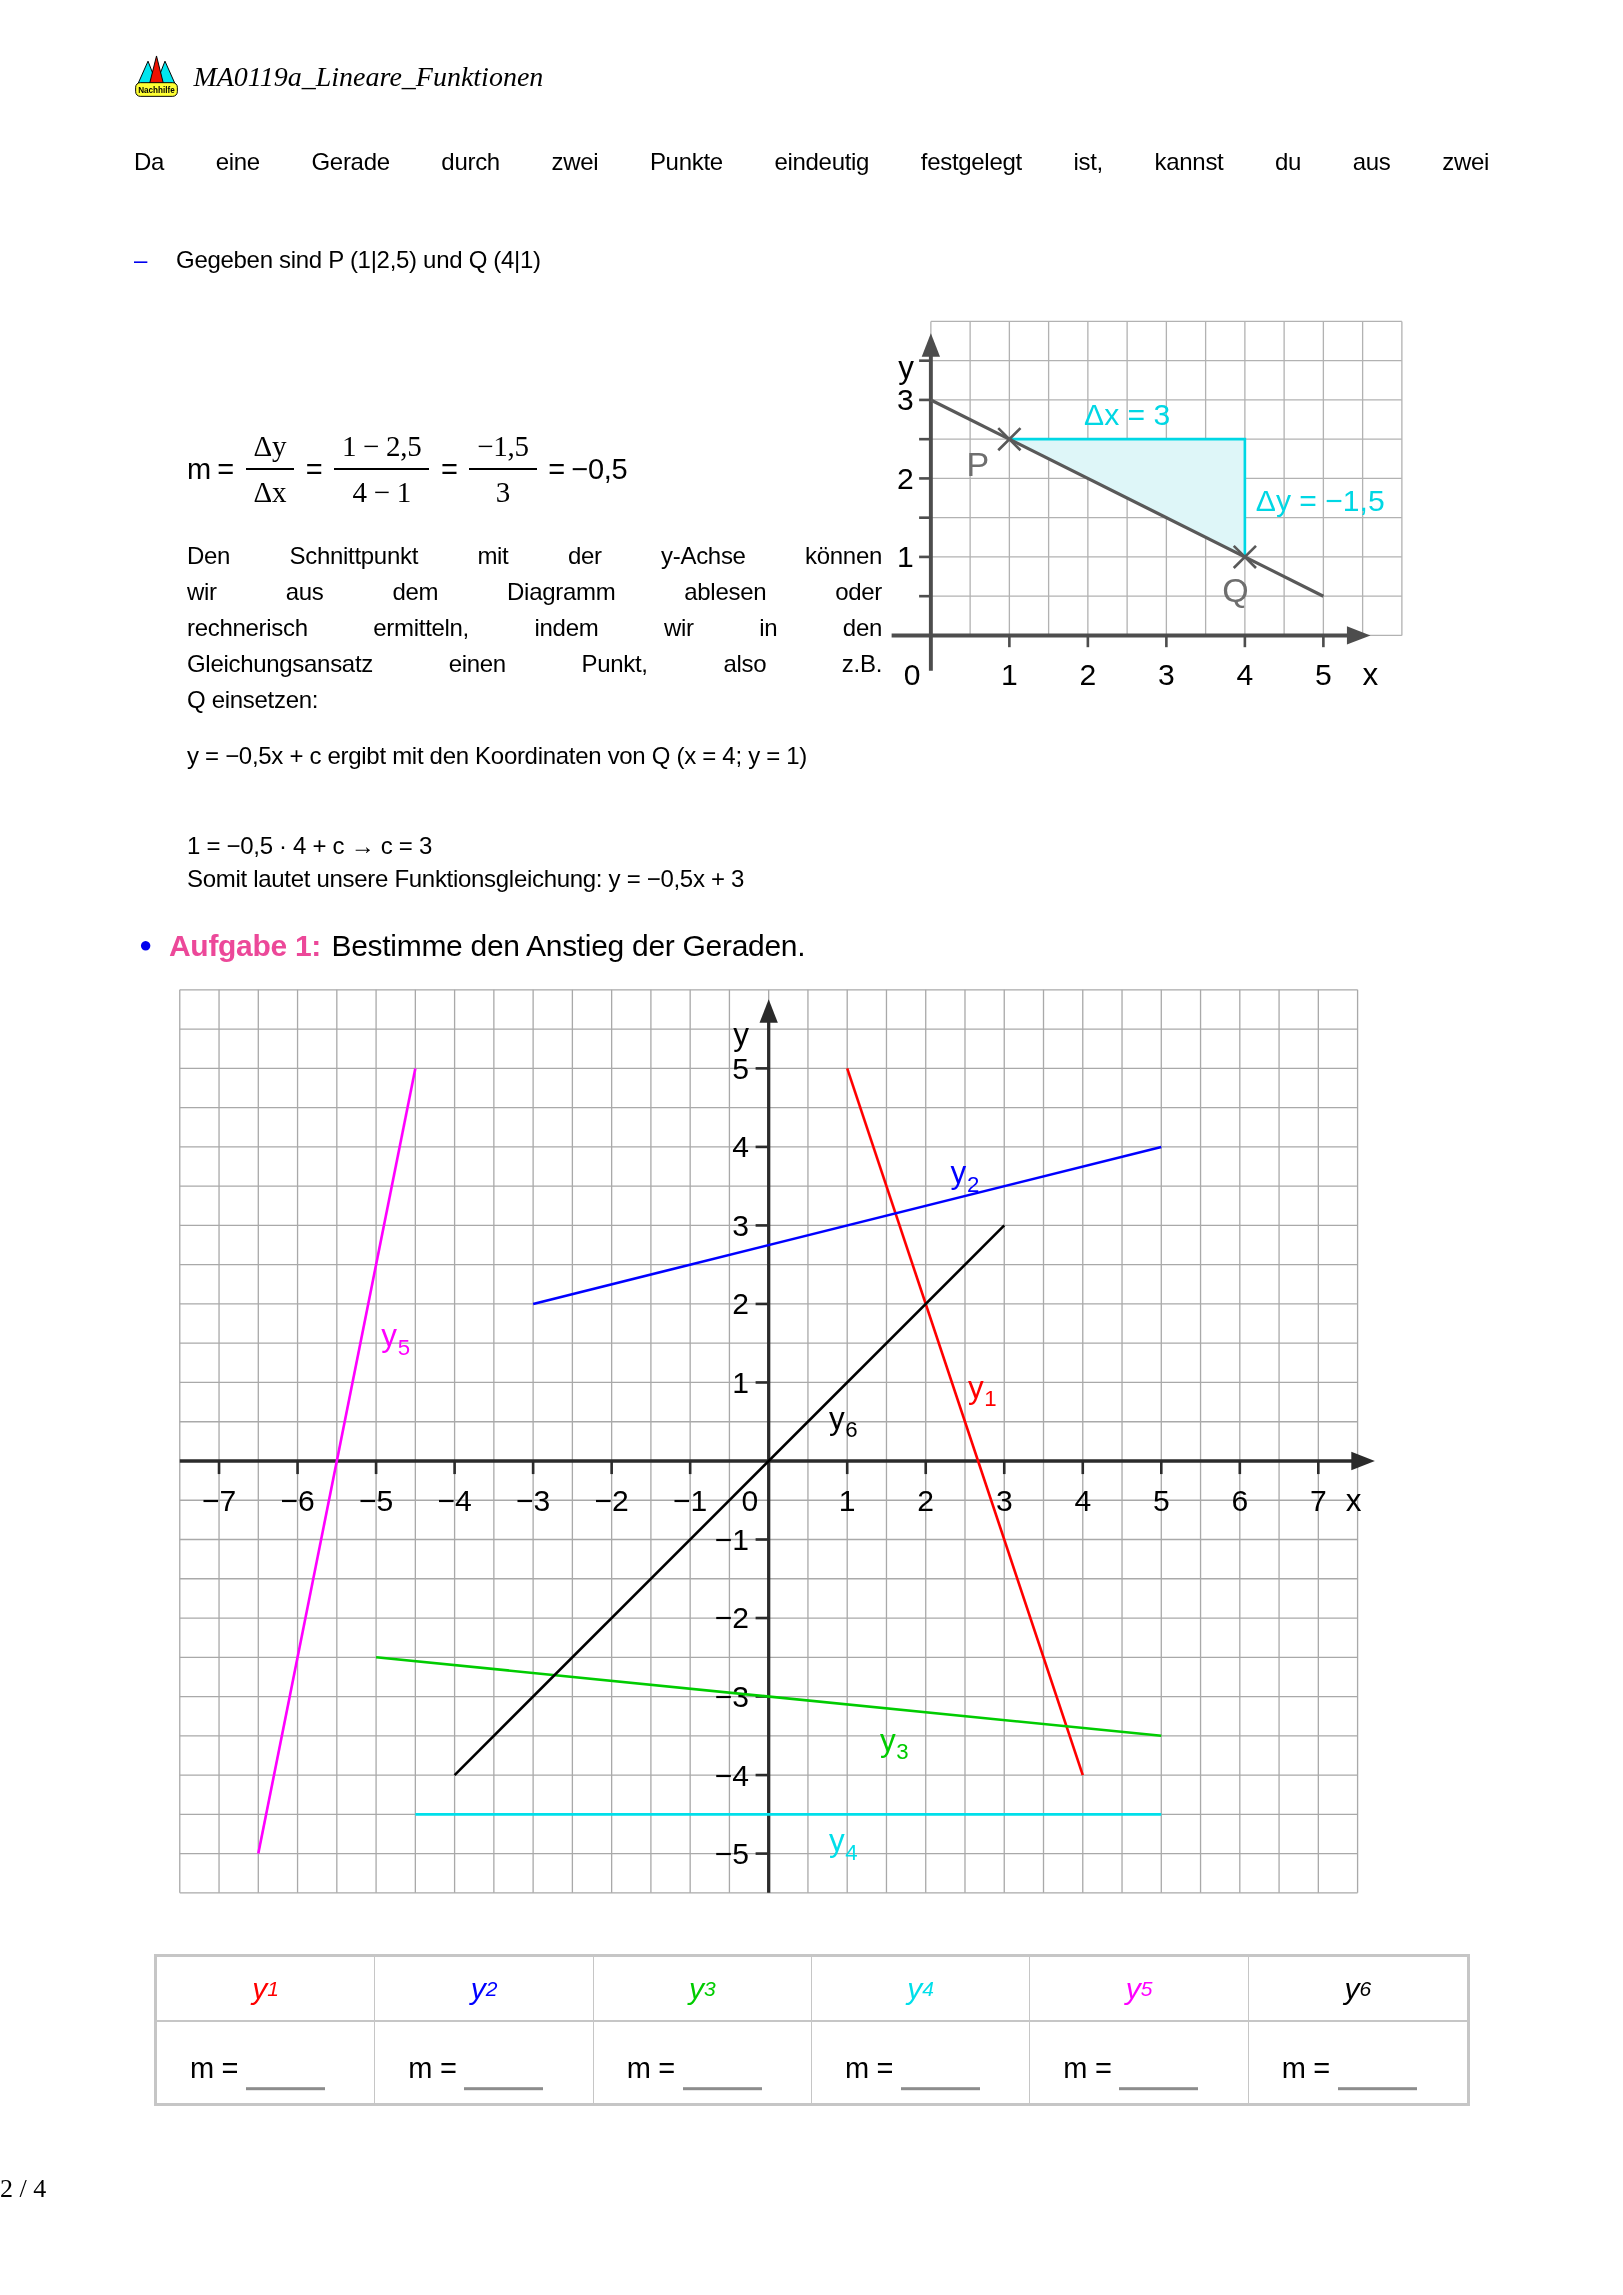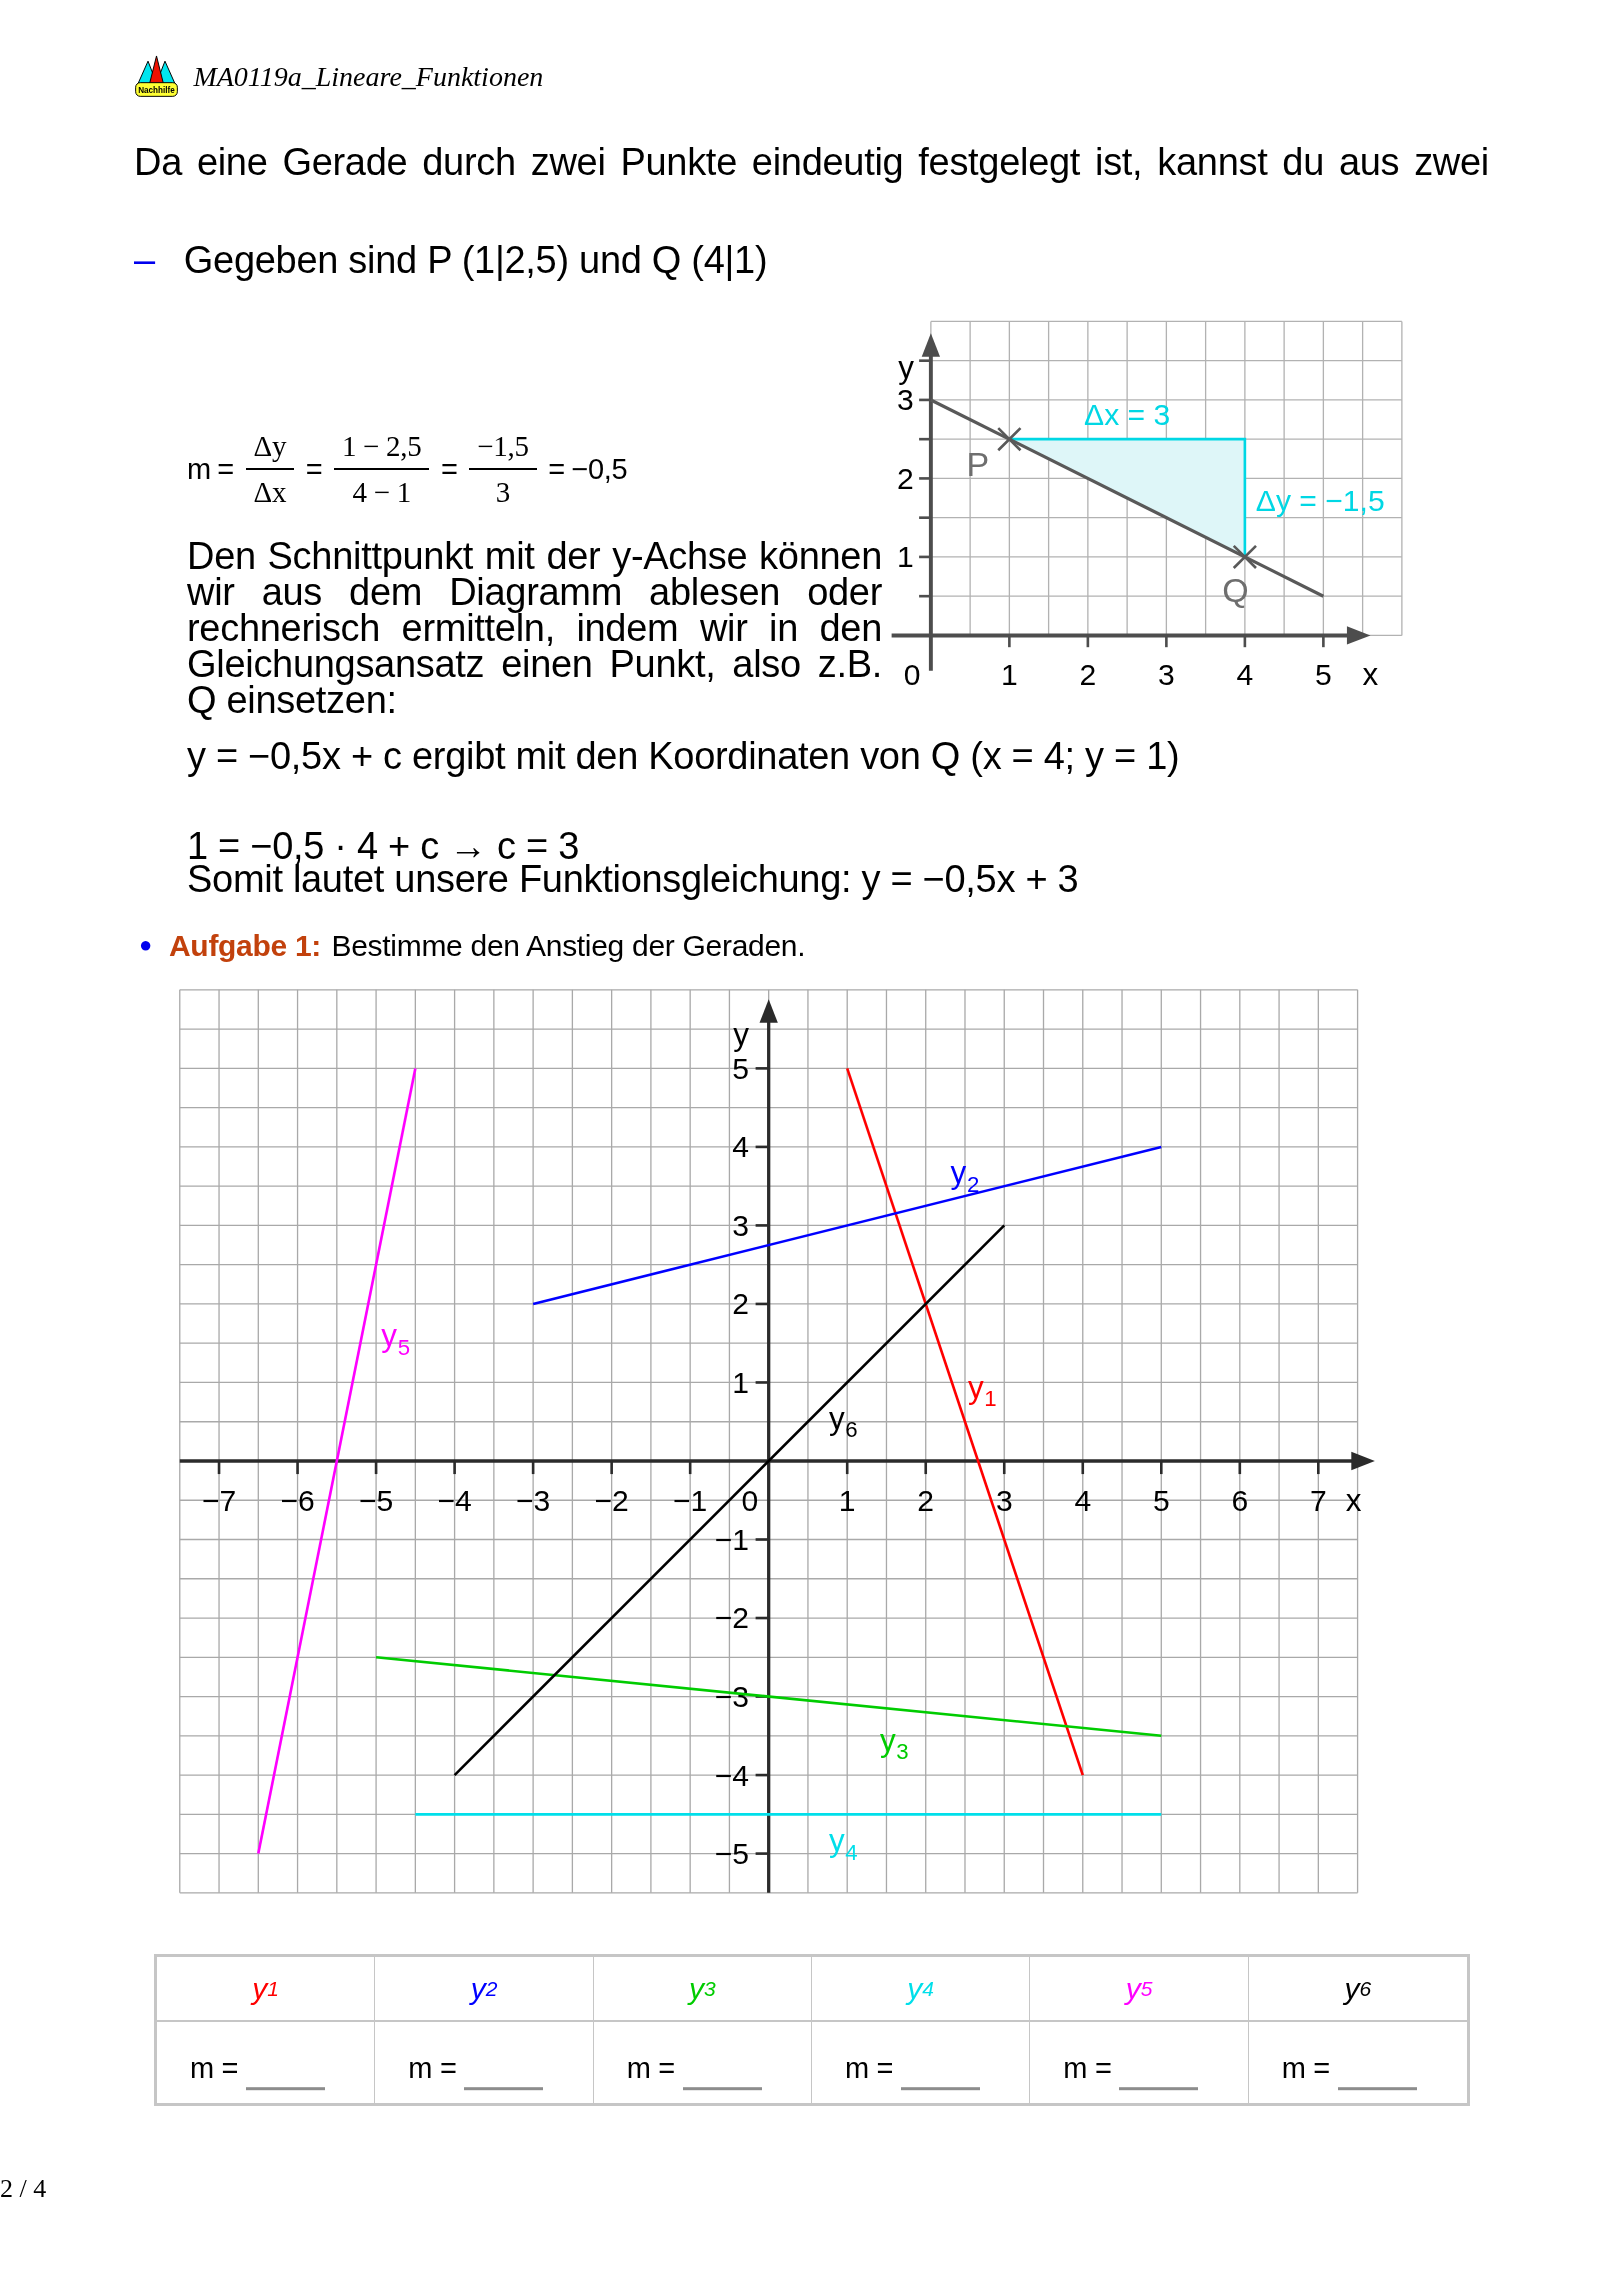--- a/index.html
+++ b/index.html
@@ -3,40 +3,40 @@
 <meta charset="utf-8">
 <style>
   html,body{margin:0;padding:0;background:#e8e8e8;}
   .page{position:relative;width:1623px;height:2295px;background:#ffffff;margin:0 auto;
         font-family:"Liberation Sans",sans-serif;color:#000;overflow:hidden;}
   .abs{position:absolute;}
   
   #header{left:134px;top:54px;display:flex;align-items:flex-end;gap:14.4px;}
   #page-title{font-family:"Liberation Serif",serif;font-style:italic;font-size:28px;padding-bottom:3.9px;}
   
-  .body-txt{font-size:38px;line-height:36px;letter-spacing:-0.3px;}
+  .body-txt{font-size:24px;line-height:36px;letter-spacing:-0.3px;}
   .jline{text-align:justify;text-align-last:justify;}
   #intro{left:134px;top:144px;width:1355px;}
   #given{left:134px;top:242px;display:flex;gap:29px;}
   #given .dash{color:#0000ee;}
   #slope-para{left:187px;top:296px;width:695px;}
   #intercept-para{left:187px;top:538px;width:695px;}
   
   #formula{left:187px;top:429px;display:flex;align-items:center;font-size:29px;letter-spacing:-0.3px;}
   #formula .gap{margin:0 6.5px;}
   .frac{display:inline-flex;flex-direction:column;align-items:center;margin:0 5.2px;font-family:Liberation Serif, serif;}
   .frac .num{padding:1.3px 7.9px 5.2px;border-bottom:2.6px solid #000;}
   .frac .den{padding:5.2px 7.9px 1.3px;}
   #eq1{left:187px;top:738px;}
   #eq2{left:187px;top:800px;margin-top:28px;}
   #eq3{left:187px;top:861px;}
   
   #task{left:139px;top:929px;display:flex;align-items:baseline;font-size:30px;letter-spacing:-0.3px;}
   #task .bullet{color:#0000ee;font-size:22px;margin-right:17px;transform:translateY(-3.9px);}
-  #task .label{color:#c2410c;font-weight:bold;margin-right:10.5px;}
+  #task .label{color:#ec4899;font-weight:bold;margin-right:10.5px;}
   
   #example-graph{left:882px;top:312px;}
   #task-graph{left:168px;top:982px;}
   svg{overflow:visible;}
   svg text{font-family:"Liberation Sans",sans-serif;}
   
   #slope-table{left:154px;top:1954px;width:1316px;border:3.3px solid #c6c6c6;
     display:grid;grid-template-columns:repeat(6,1fr);grid-template-rows:65px 81px;background:#fff;box-sizing:border-box;}
   .th{border-right:1.3px solid #c6c6c6;border-bottom:2px solid #c6c6c6;display:flex;align-items:center;justify-content:center;
       font-style:italic;font-size:30px;}

